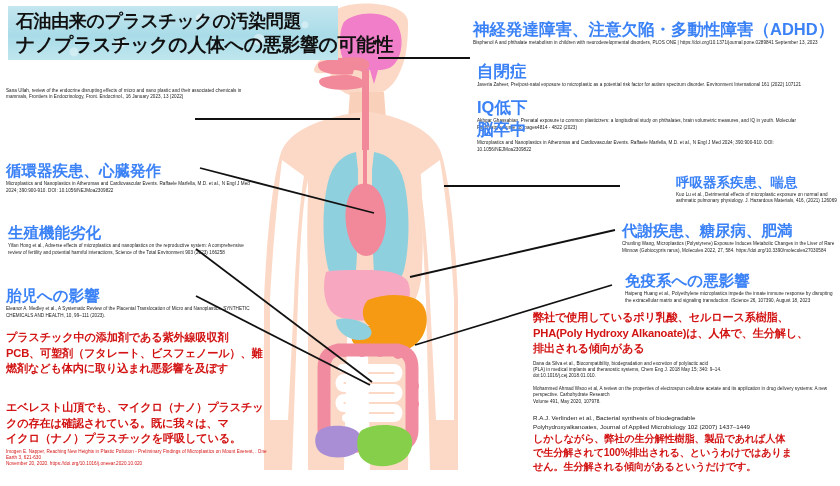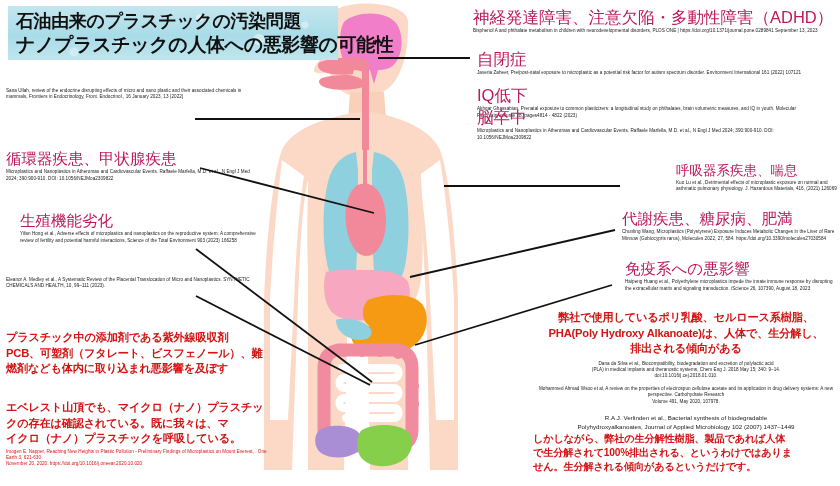--- a/index.html
+++ b/index.html
@@ -22,21 +22,21 @@
       radial-gradient(circle at 90% 35%, rgba(255,255,255,.4) 0 3px, transparent 4px),
       radial-gradient(circle at 20% 85%, rgba(255,255,255,.35) 0 4px, transparent 5px),
       linear-gradient(180deg,#c4e6ef 0%, #a9dce8 55%, #bfe6ee 100%);
     padding:3px 6px 0 8px;
   }
   .title-line1{ font-size:18px; font-weight:bold; letter-spacing:-0.4px; line-height:25px; color:#111; white-space:nowrap;}
   .title-line2{ font-size:19px; font-weight:bold; letter-spacing:-0.4px; line-height:22px; color:#111; white-space:nowrap;}
 
   
   .blk{ position:absolute; }
-  .blk .hd{ font-weight:normal; color:#be185d; white-space:nowrap; line-height:1.12; }
+  .blk .hd{ font-weight:bold; color:#3b82f6; white-space:nowrap; line-height:1.12;margin-top:12px; }
   .blk .cit{ font-size:4.6px; line-height:6.2px; color:#1a1a1a; margin-top:2px; letter-spacing:0.05px;}
   .hd-17{font-size:16.5px;} .hd-16{font-size:15.5px;} .hd-15{font-size:14.5px;}
   .hd-14{font-size:13.5px;}
 
   .redbody{ color:#d31414; font-weight:bold; font-size:11.2px; line-height:15.5px; letter-spacing:-0.2px;}
   .redbody-sm{ color:#d31414; font-weight:bold; font-size:10.2px; line-height:14.2px; letter-spacing:-0.2px;}
 
   
   .lines{ position:absolute; inset:0; pointer-events:none; }
 
@@ -154,30 +154,31 @@
   <div class="title-banner">
     <div class="title-line1">石油由来のプラスチックの汚染問題</div>
     <div class="title-line2">ナノプラスチックの人体への悪影響の可能性</div>
   </div>
 
   <div class="blk" style="left:6px; top:86px; width:250px;">
     <div class="cit">Sana Ullah, review of the endocrine disrupting effects of micro and nano plastic and their associated chemicals in mammals, Frontiers in Endocrinology, Front. Endocrinol., 16 January 2023, 13 (2022)</div>
   </div>
 
   <div class="blk" style="left:6px; top:150px; width:248px;">
-    <div class="hd hd-16">循環器疾患、甲状腺疾患</div>
+    <div class="hd hd-16">循環器疾患、心臓発作</div>
     <div class="cit">Microplastics and Nanoplastics in Atheromas and Cardiovascular Events. Raffaele Marfella, M.D. et al., N Engl J Med 2024; 390:900-910. DOI: 10.1056/NEJMoa2309822</div>
   </div>
 
-  <div class="blk" style="left:20px; top:212px; width:250px;">
+  <div class="blk" style="left:8px; top:212px; width:250px;">
     <div class="hd hd-16">生殖機能劣化</div>
     <div class="cit">Yifan Hong et al., Adverse effects of microplastics and nanoplastics on the reproductive system: A comprehensive review of fertility and potential harmful interactions, Science of the Total Environment 903 (2023) 166258</div>
   </div>
 
   <div class="blk" style="left:6px; top:275px; width:250px;">
+    <div class="hd hd-16">胎児への影響</div>
     <div class="cit">Eleanor A. Medley et al.,  A Systematic Review of the Placental Translocation of Micro and Nanoplastics. SYNTHETIC CHEMICALS AND HEALTH, 10, 99–111 (2023).</div>
   </div>
 
   <div class="blk" style="left:473px; top:8px; width:364px;">
     <div class="hd hd-17">神経発達障害、注意欠陥・多動性障害（ADHD）</div>
     <div class="cit">Bisphenol A and phthalate metabolism in children with neurodevelopmental disorders, PLOS ONE | https://doi.org/10.1371/journal.pone.0289841 September 13, 2023</div>
   </div>
 
   <div class="blk" style="left:477px; top:50px; width:330px;">
     <div class="hd hd-17">自閉症</div>
@@ -216,21 +217,21 @@
   </div>
 
   <div class="blk red" style="left:6px; top:400px; width:272px;">
     <div class="redbody" style="white-space:pre-line;">エベレスト山頂でも、マイクロ（ナノ）プラスチッ
 クの存在は確認されている。既に我々は、マ
 イクロ（ナノ）プラスチックを呼吸している。</div>
     <div class="cit" style="color:#d31414;white-space:pre-line;">Imogen E. Napper, Reaching New Heights in Plastic Pollution - Preliminary Findings of Microplastics on Mount Everest, . One Earth 3, 621-630
 November 20, 2020.  https://doi.org/10.1016/j.oneear.2020.10.020</div>
   </div>
 
-  <div class="blk red" style="left:533px; top:310px; width:306px;text-align:center;">
+  <div class="blk red" style="left:533px; top:310px; width:306px;">
     <div class="redbody" style="white-space:pre-line;">弊社で使用しているポリ乳酸、セルロース系樹脂、
 PHA(Poly Hydroxy Alkanoate)は、人体で、生分解し、
 排出される傾向がある</div>
     <div class="cit" style="color:#1a1a1a;white-space:pre-line;margin-top:4px;">Dana da Silva et al., Biocompatibility, biodegradation and excretion of polylactic acid
 (PLA) in medical implants and theranostic systems, Chem Eng J. 2018 May 15; 340: 9–14.
 doi:10.1016/j.cej.2018.01.010.</div>
     <div class="cit" style="color:#1a1a1a;white-space:pre-line;margin-top:7px;">Mohammed Ahmad Wsoo et al, A review on the properties of electrospun cellulose acetate and its application in drug delivery systems: A new perspective. Carbohydrate Research
 Volume 491, May 2020, 107978.</div>
     <div style="color:#1a1a1a;white-space:pre-line;margin-top:8px;font-size:6.2px;line-height:9.5px;">R.A.J. Verlinden et al., Bacterial synthesis of biodegradable
 Polyhydroxyalkanoates, Journal of Applied Microbiology 102 (2007) 1437–1449</div>

